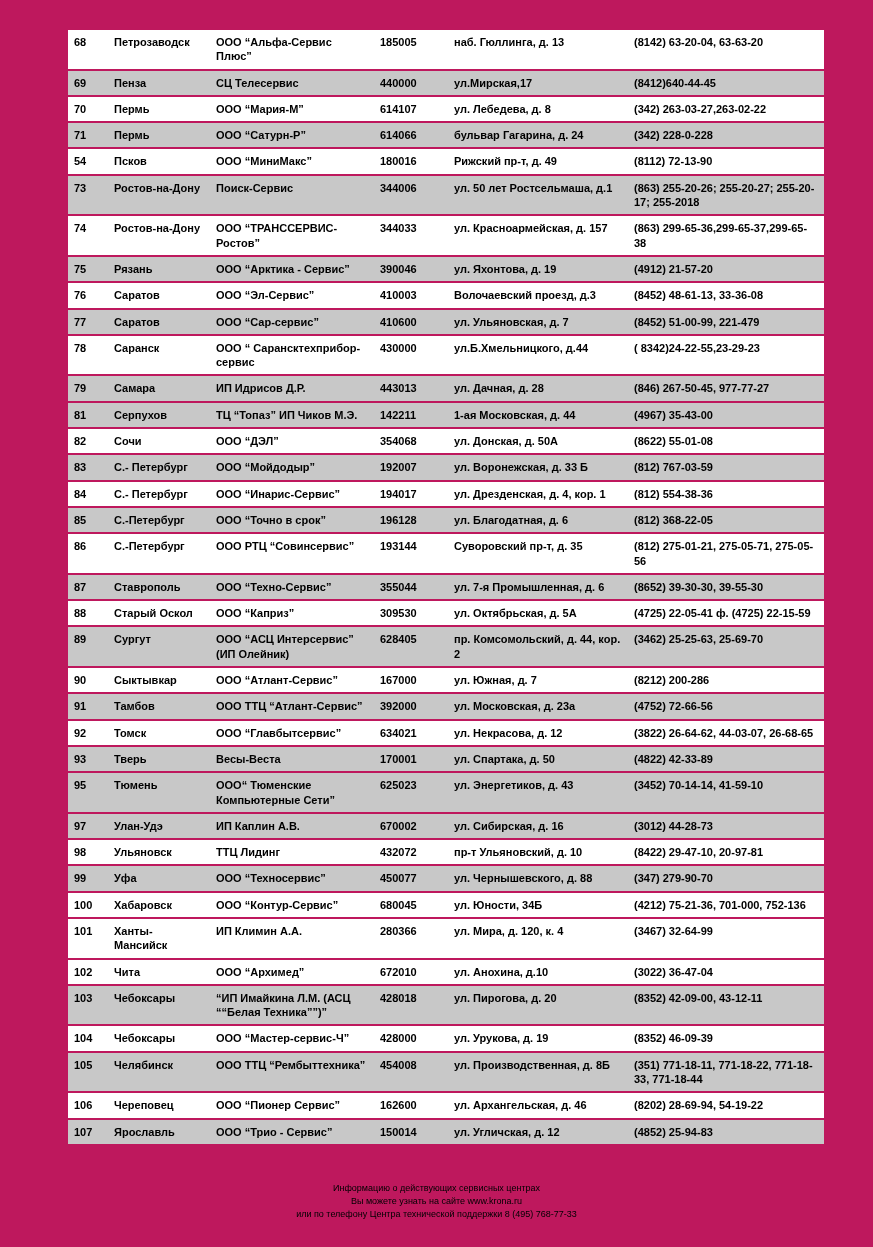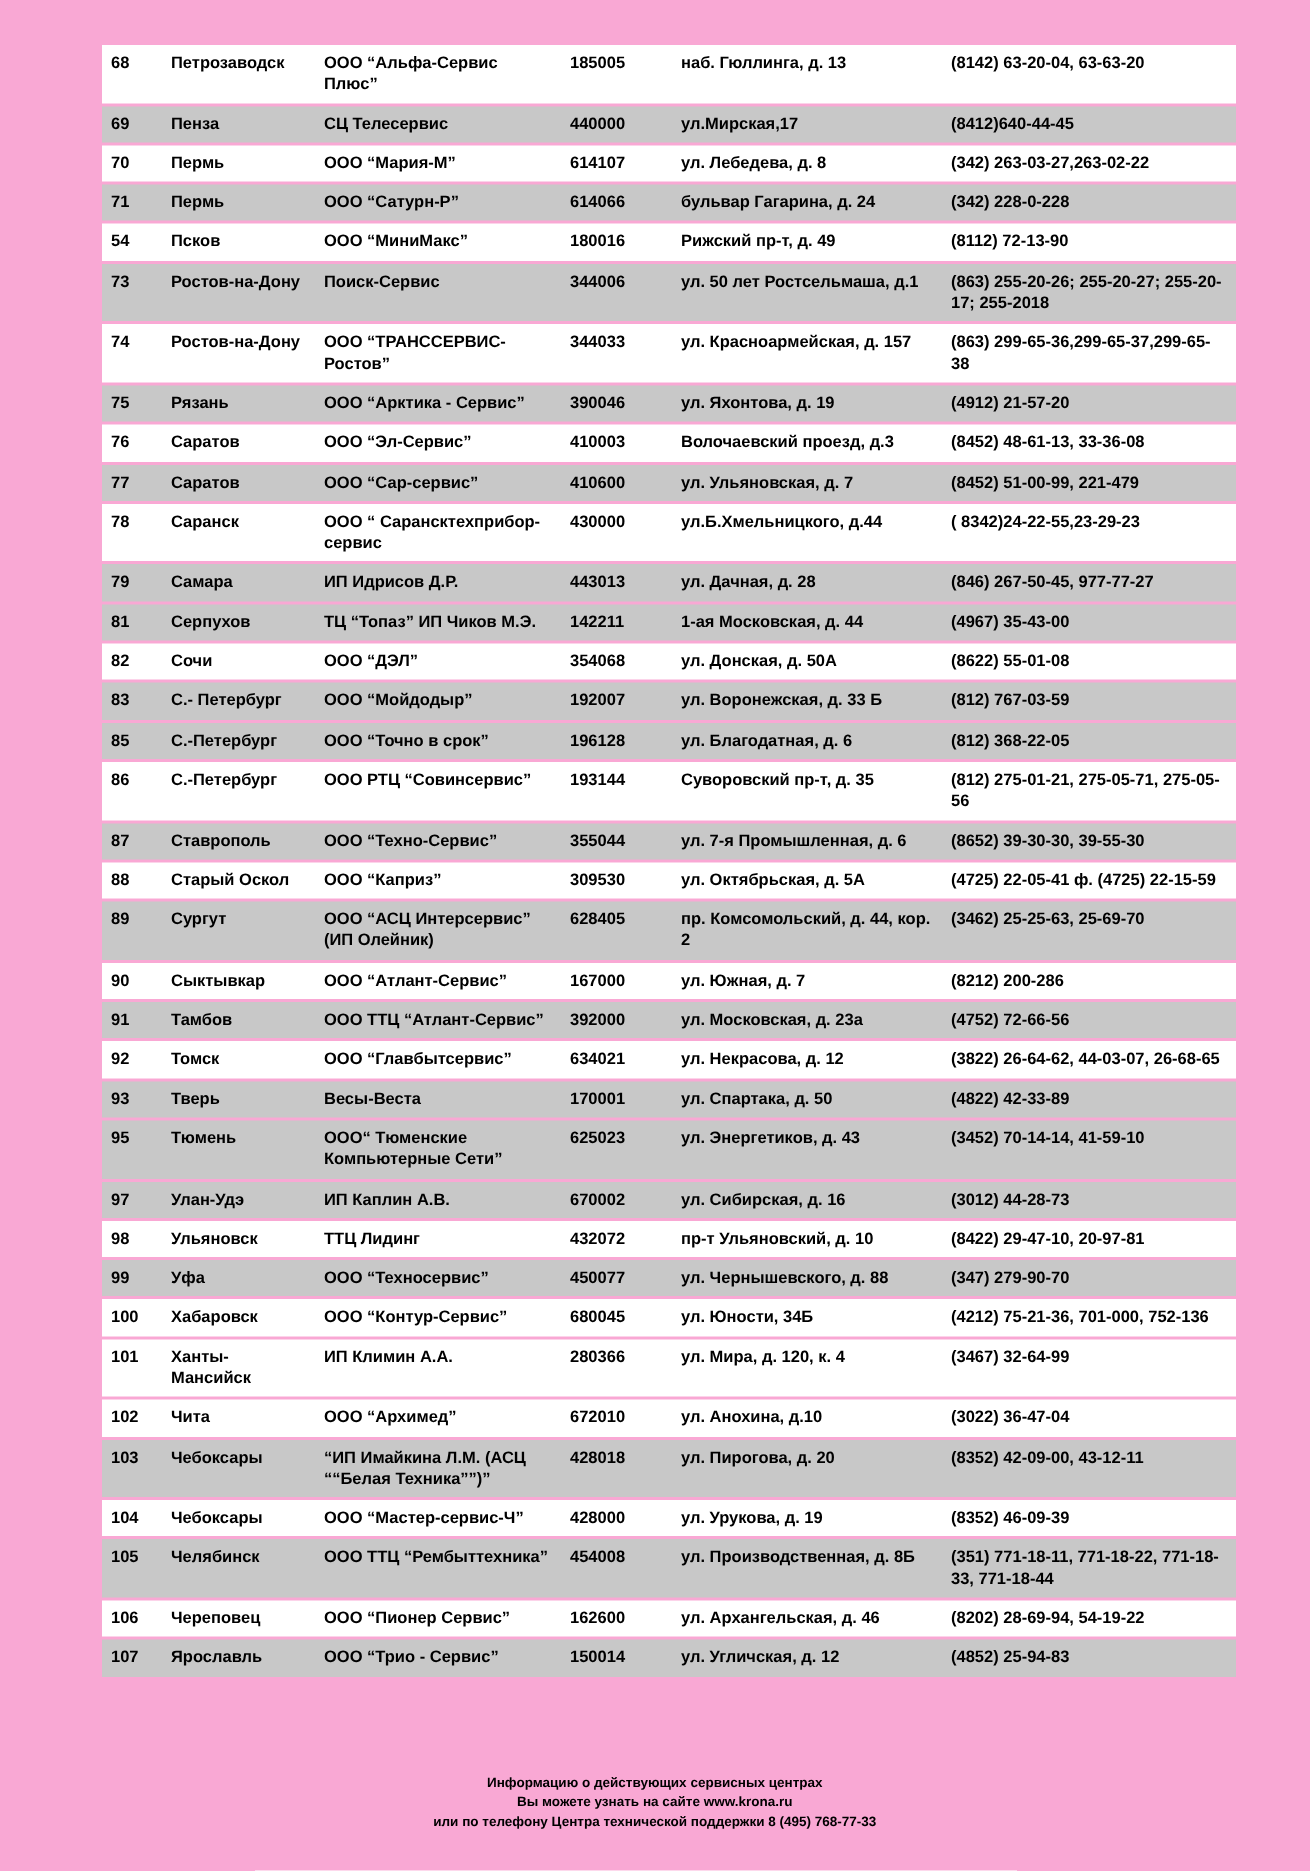--- a/index.html
+++ b/index.html
@@ -6,21 +6,21 @@
     margin: 0;
     padding: 0;
     background: #ffffff;
     font-family: "Liberation Sans", sans-serif;
     color: #000000;
   }
   .page {
     position: relative;
     width: 873px;
     height: 1247px;
-    background: #f9a8d4;
+    background: #be185d;
     overflow: hidden;
   }
   .table-wrap {
     position: absolute;
     top: 28px;
     left: 68px;
     width: 756px;
   }
   table.sc-table {
     border-collapse: separate;
@@ -47,21 +47,21 @@
   col.c-addr  { width: 180px; }
   col.c-phone { width: 196px; }
   td.cell-num { padding-left: 10px; }
   .footer {
     position: absolute;
     left: 0;
     bottom: 26px;
     width: 873px;
     text-align: center;
     font-size: 9px;
-    font-weight: 700;
+    font-weight: 400;
     line-height: 1.45;
     color: #000000;
   }
 </style>
 </head>
 <body>
 
 <div class="page">
 
   <div class="table-wrap">
@@ -188,20 +188,28 @@
             <td class="cell-phone">(8622) 55-01-08</td>
           </tr>
           <tr class="shaded">
             <td class="cell-num">83</td>
             <td class="cell-city">С.- Петербург</td>
             <td class="cell-company">ООО “Мойдодыр”</td>
             <td class="cell-code">192007</td>
             <td class="cell-address">ул. Воронежская, д. 33 Б</td>
             <td class="cell-phone">(812) 767-03-59</td>
           </tr>
+          <tr>
+            <td class="cell-num">84</td>
+            <td class="cell-city">С.- Петербург</td>
+            <td class="cell-company">ООО “Инарис-Сервис”</td>
+            <td class="cell-code">194017</td>
+            <td class="cell-address">ул. Дрезденская, д. 4, кор. 1</td>
+            <td class="cell-phone">(812) 554-38-36</td>
+          </tr>
           <tr class="shaded">
             <td class="cell-num">85</td>
             <td class="cell-city">С.-Петербург</td>
             <td class="cell-company">ООО “Точно в срок”</td>
             <td class="cell-code">196128</td>
             <td class="cell-address">ул. Благодатная, д. 6</td>
             <td class="cell-phone">(812) 368-22-05</td>
           </tr>
           <tr>
             <td class="cell-num">86</td>

